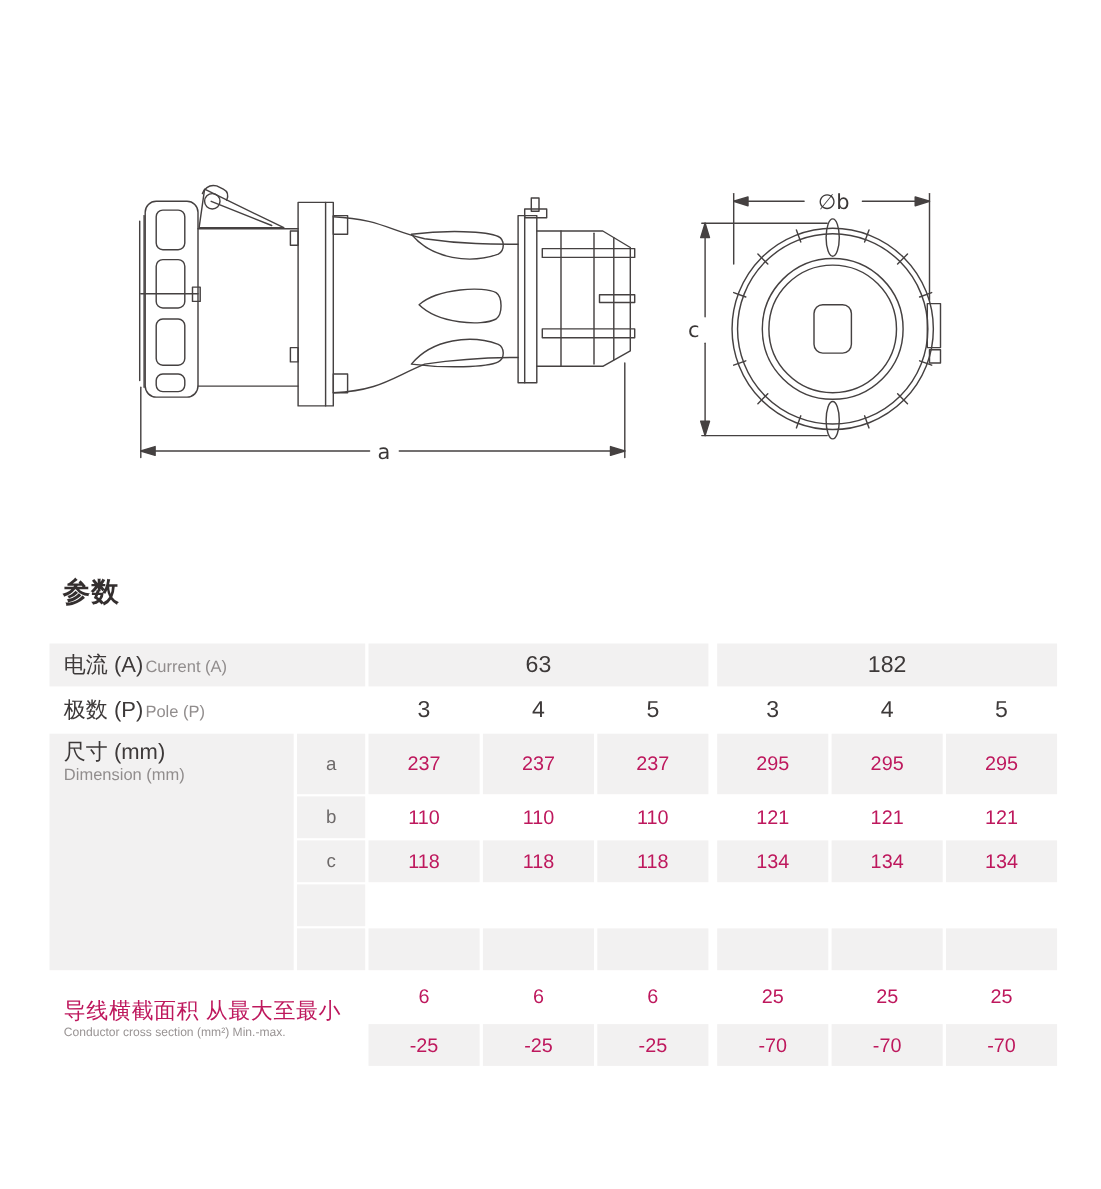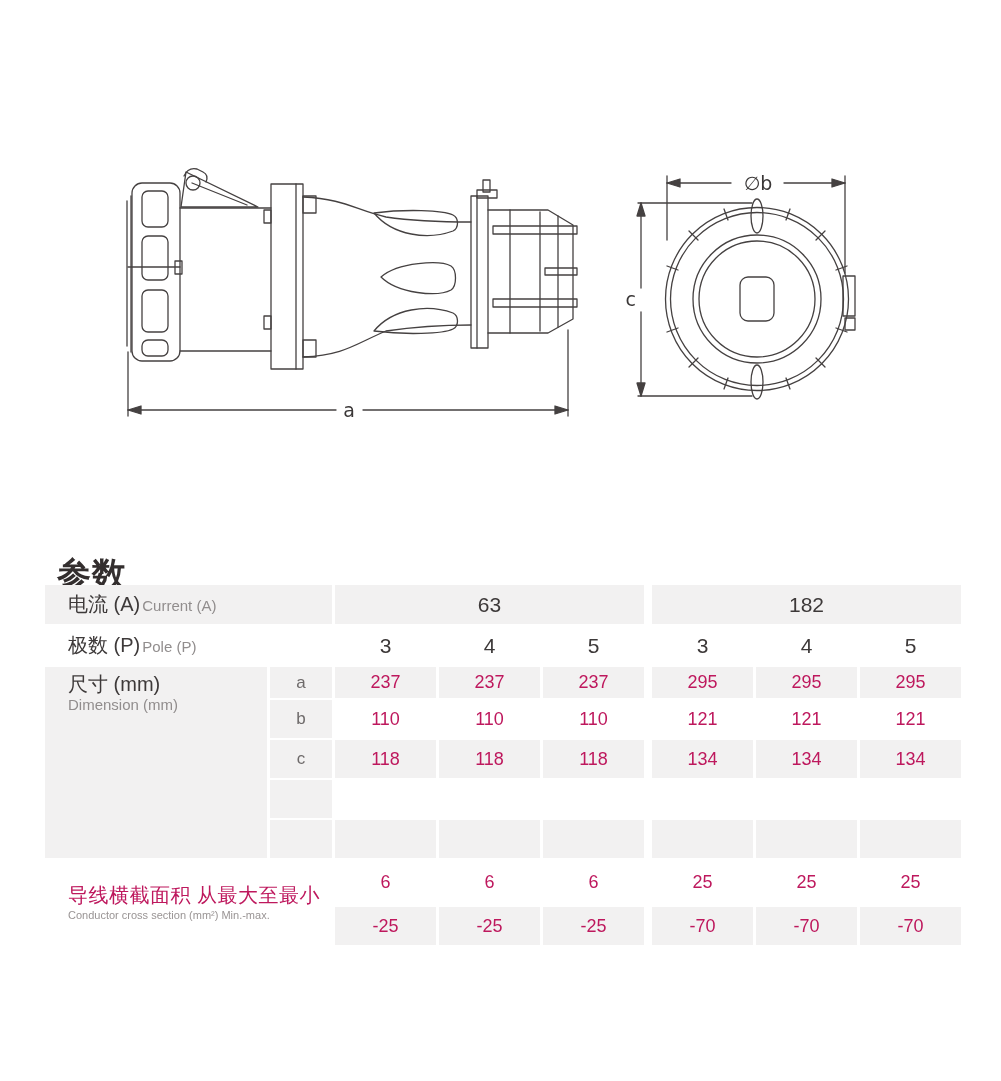--- a/index.html
+++ b/index.html
@@ -5,32 +5,32 @@
   html,body{margin:0;padding:0;background:#ffffff;}
   .page{
     position:relative;width:1001px;height:1081px;background:#ffffff;
     font-family:"Liberation Sans","DejaVu Sans",sans-serif;overflow:hidden;
   }
   
   .drawings{position:absolute;left:0;top:0;}
   .dimtext{font-family:"DejaVu Sans","Liberation Sans",sans-serif;font-size:19px;fill:#3a3737;}
   
   .page-title{
-    position:absolute;left:57px;top:552px;margin:0;
-    font-size:34px;font-weight:700;color:#332e2e;letter-spacing:1px;
+    position:absolute;left:57px;top:521px;margin:0;
+    font-size:25px;font-weight:700;color:#332e2e;letter-spacing:1px;
   }
   
   table.spec{
     position:absolute;left:42px;top:583px;
     border-collapse:separate;border-spacing:3px 2px;
     table-layout:fixed;
   }
   td{padding:0;text-align:center;vertical-align:middle;overflow:hidden;}
   td.g{background:#f2f1f1;}
-  td.lbl{text-align:left;padding-left:23px;}
+  td.lbl{text-align:left;padding-left:13px;}
   .zh{font-size:20px;color:#3d3939;}
   .en{font-size:15px;color:#918d8d;margin-left:2px;}
   td.group{font-size:21px;color:#3d3939;}
   td.pole{font-size:21px;color:#3d3939;}
   td.sub{font-size:17px;color:#6e6a6a;}
   td.val{font-size:18px;color:#be185d;}
   td.dimlbl{vertical-align:top;padding-top:5px;}
   td.dimlbl .zh{display:block;line-height:24px;}
   td.dimlbl .en{display:block;margin-left:0;line-height:18px;}
   td.condlbl{background:#ffffff;}
@@ -183,21 +183,21 @@
       </td>
       <td class="pole">3</td>
       <td class="pole">4</td>
       <td class="pole">5</td>
       <td></td>
       <td class="pole">3</td>
       <td class="pole">4</td>
       <td class="pole">5</td>
     </tr>
 
-    <tr style="height:31px">
+    <tr style="height:55px">
       <td rowspan="5" class="g lbl dimlbl">
         <span class="zh">尺寸 (mm)</span>
         <span class="en">Dimension (mm)</span>
       </td>
       <td class="g sub">a</td>
       <td class="g val">237</td>
       <td class="g val">237</td>
       <td class="g val">237</td>
       <td></td>
       <td class="g val">295</td>

